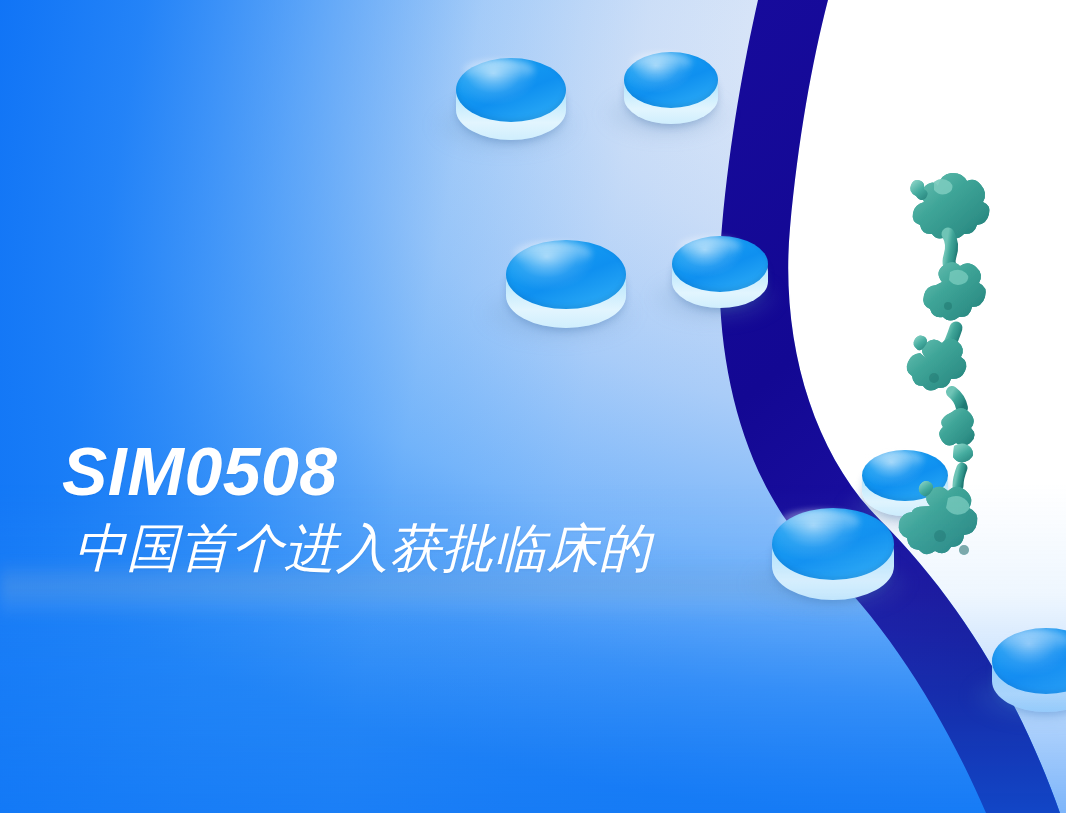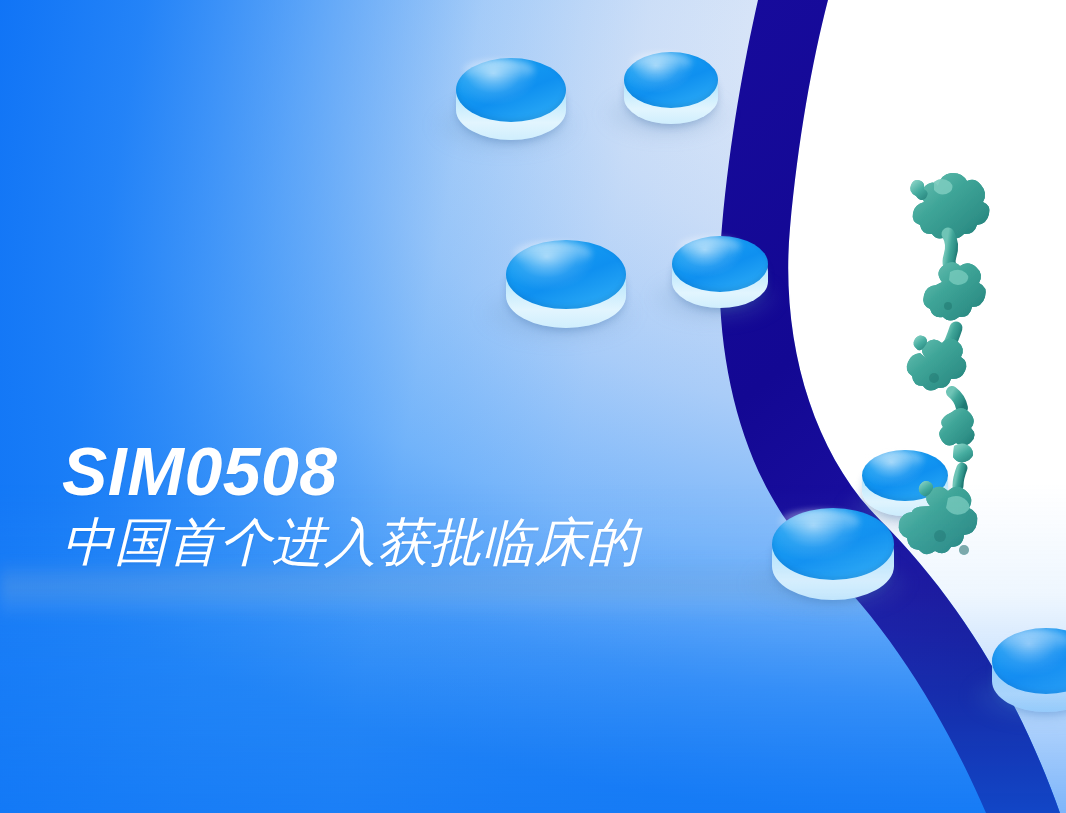--- a/index.html
+++ b/index.html
@@ -142,21 +142,21 @@
     margin: 0 0 6px 0;
     text-shadow: 0 1px 2px rgba(20,70,150,0.12);
     white-space: nowrap;
   }
   .subtitle {
     font-size: 52px;
     line-height: 1.16;
     font-weight: 500;
     font-style: italic;
     color: #ffffff;
-    margin: 0;
+    margin: 12px;
     letter-spacing: 0.5px;
     text-shadow: 0 1px 2px rgba(20,70,150,0.12);
     white-space: nowrap;
   }
   .subtitle .line { display: block; }
 </style>
 </head>
 <body>
 
 <div id="poster">

